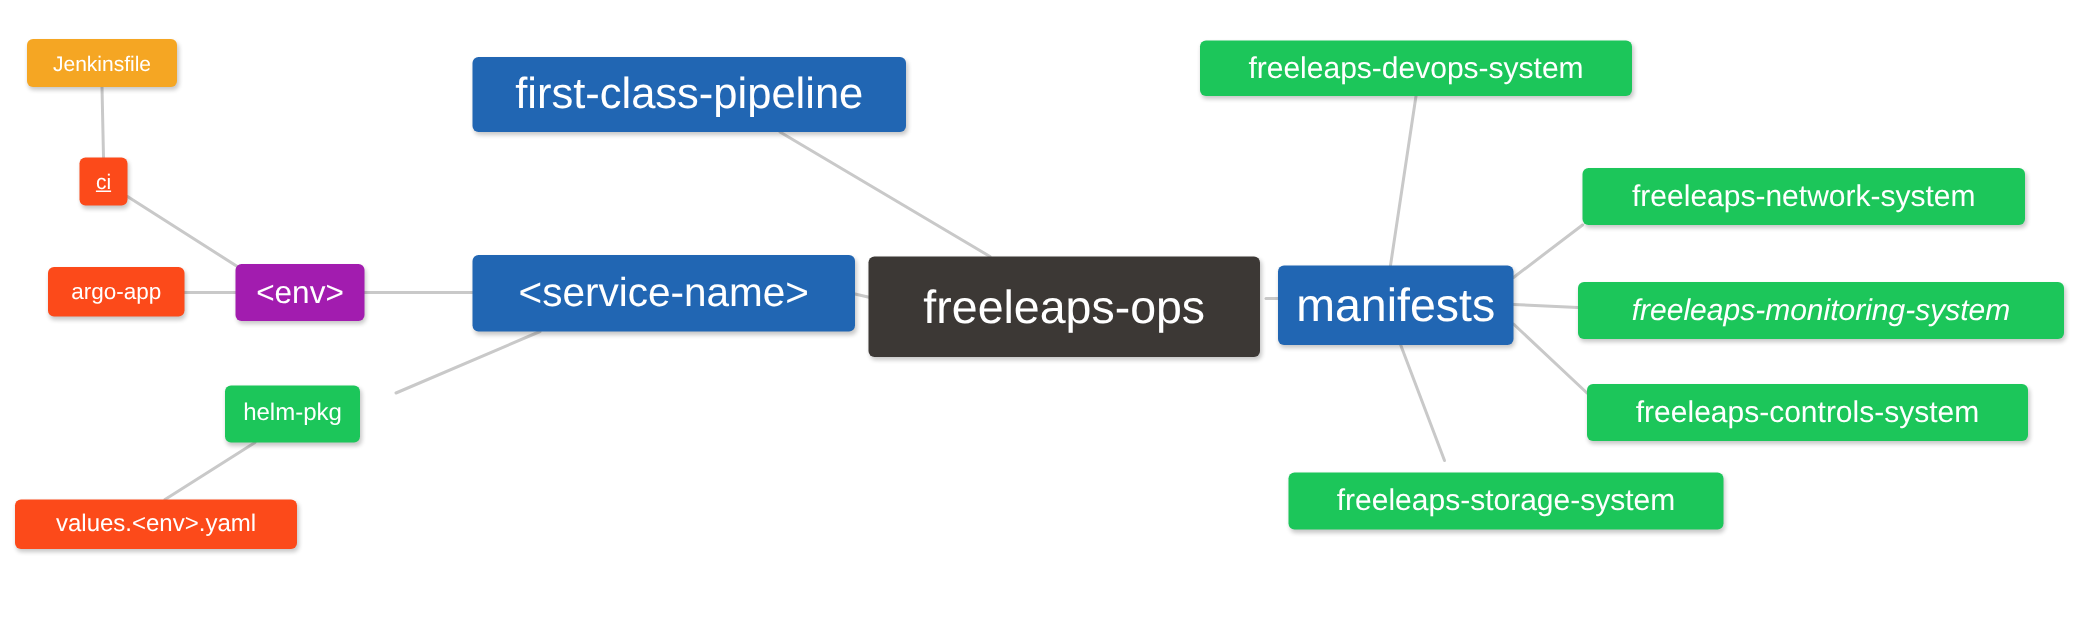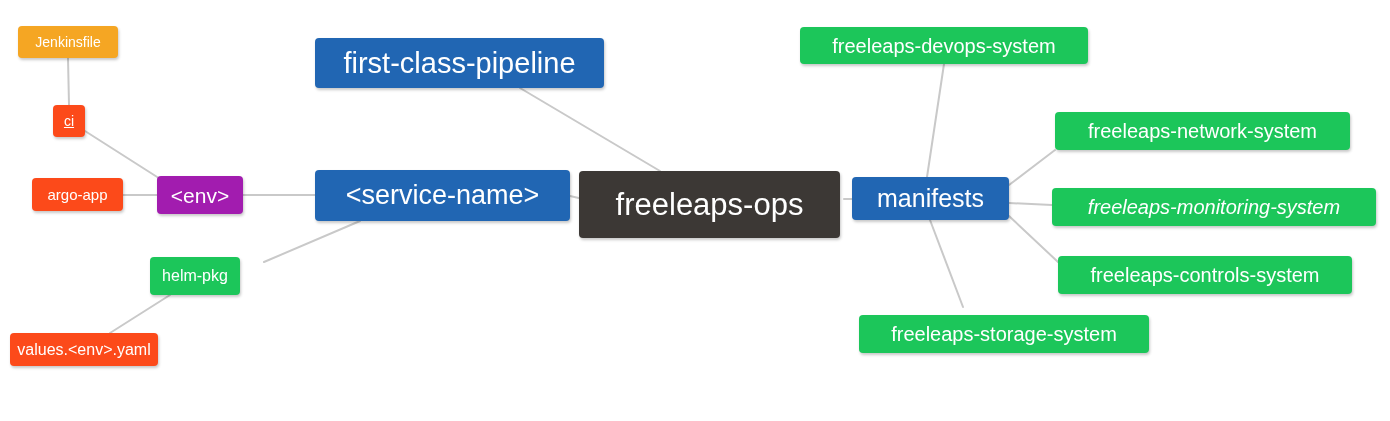--- a/index.html
+++ b/index.html
@@ -64,22 +64,22 @@
       <line x1="930" y1="220" x2="963" y2="307" stroke="#c9c9c9" stroke-width="2" stroke-linecap="round"></line>
     </svg>
   <div id="node-layer">
       <div class="node" style="left: 18px; top: 26px; width: 100px; height: 32px; background: rgb(245, 166, 35); font-size: 14px;">Jenkinsfile</div>
       <div class="node" style="left: 53px; top: 105px; width: 32px; height: 32px; background: rgb(252, 74, 26); font-size: 14px; text-decoration: underline;">ci</div>
       <div class="node" style="left: 32px; top: 178px; width: 91px; height: 33px; background: rgb(252, 74, 26); font-size: 15px;">argo-app</div>
       <div class="node" style="left: 157px; top: 176px; width: 86px; height: 38px; background: #a21caf; font-size: 21px;">&lt;env&gt;</div>
       <div class="node" style="left: 315px; top: 38px; width: 289px; height: 50px; background: rgb(33, 102, 179); font-size: 29px;">first-class-pipeline</div>
       <div class="node" style="left: 315px; top: 170px; width: 255px; height: 51px; background: rgb(33, 102, 179); font-size: 27px;">&lt;service-name&gt;</div>
       <div class="node" style="left: 579px; top: 171px; width: 261px; height: 67px; background: rgb(60, 56, 53); font-size: 31px;">freeleaps-ops</div>
-      <div class="node" style="left: 852px; top: 177px; width: 157px; height: 43px; background: rgb(33, 102, 179); font-size: 25px; text-align: right;">manifests</div>
+      <div class="node" style="left: 852px; top: 177px; width: 157px; height: 53px; background: rgb(33, 102, 179); font-size: 31px; text-align: right;">manifests</div>
       <div class="node" style="left: 150px; top: 257px; width: 90px; height: 38px; background: rgb(28, 198, 90); font-size: 16px;">helm-pkg</div>
-      <div class="node" style="left: 10px; top: 333px; width: 148px; height: 33px; background: rgb(252, 74, 26); font-size: 16px;">values.&lt;env&gt;.yaml</div>
+      <div class="node" style="left: 10px; top: 333px; width: 188px; height: 33px; background: rgb(252, 74, 26); font-size: 16px;">values.&lt;env&gt;.yaml</div>
       <div class="node" style="left: 800px; top: 27px; width: 288px; height: 37px; background: rgb(28, 198, 90); font-size: 20px;">freeleaps-devops-system</div>
       <div class="node" style="left: 1055px; top: 112px; width: 295px; height: 38px; background: rgb(28, 198, 90); font-size: 20px;">freeleaps-network-system</div>
       <div class="node" style="left: 1052px; top: 188px; width: 324px; height: 38px; background: rgb(28, 198, 90); font-size: 20px; font-style: italic;">freeleaps-monitoring-system</div>
       <div class="node" style="left: 1058px; top: 256px; width: 294px; height: 38px; background: rgb(28, 198, 90); font-size: 20px;">freeleaps-controls-system</div>
       <div class="node" style="left: 815px; top: 315px; width: 290px; height: 38px; background: rgb(28, 198, 90); font-size: 20px; margin-left: 44px;">freeleaps-storage-system</div>
     </div>
 </div>
 
 </body></html>

